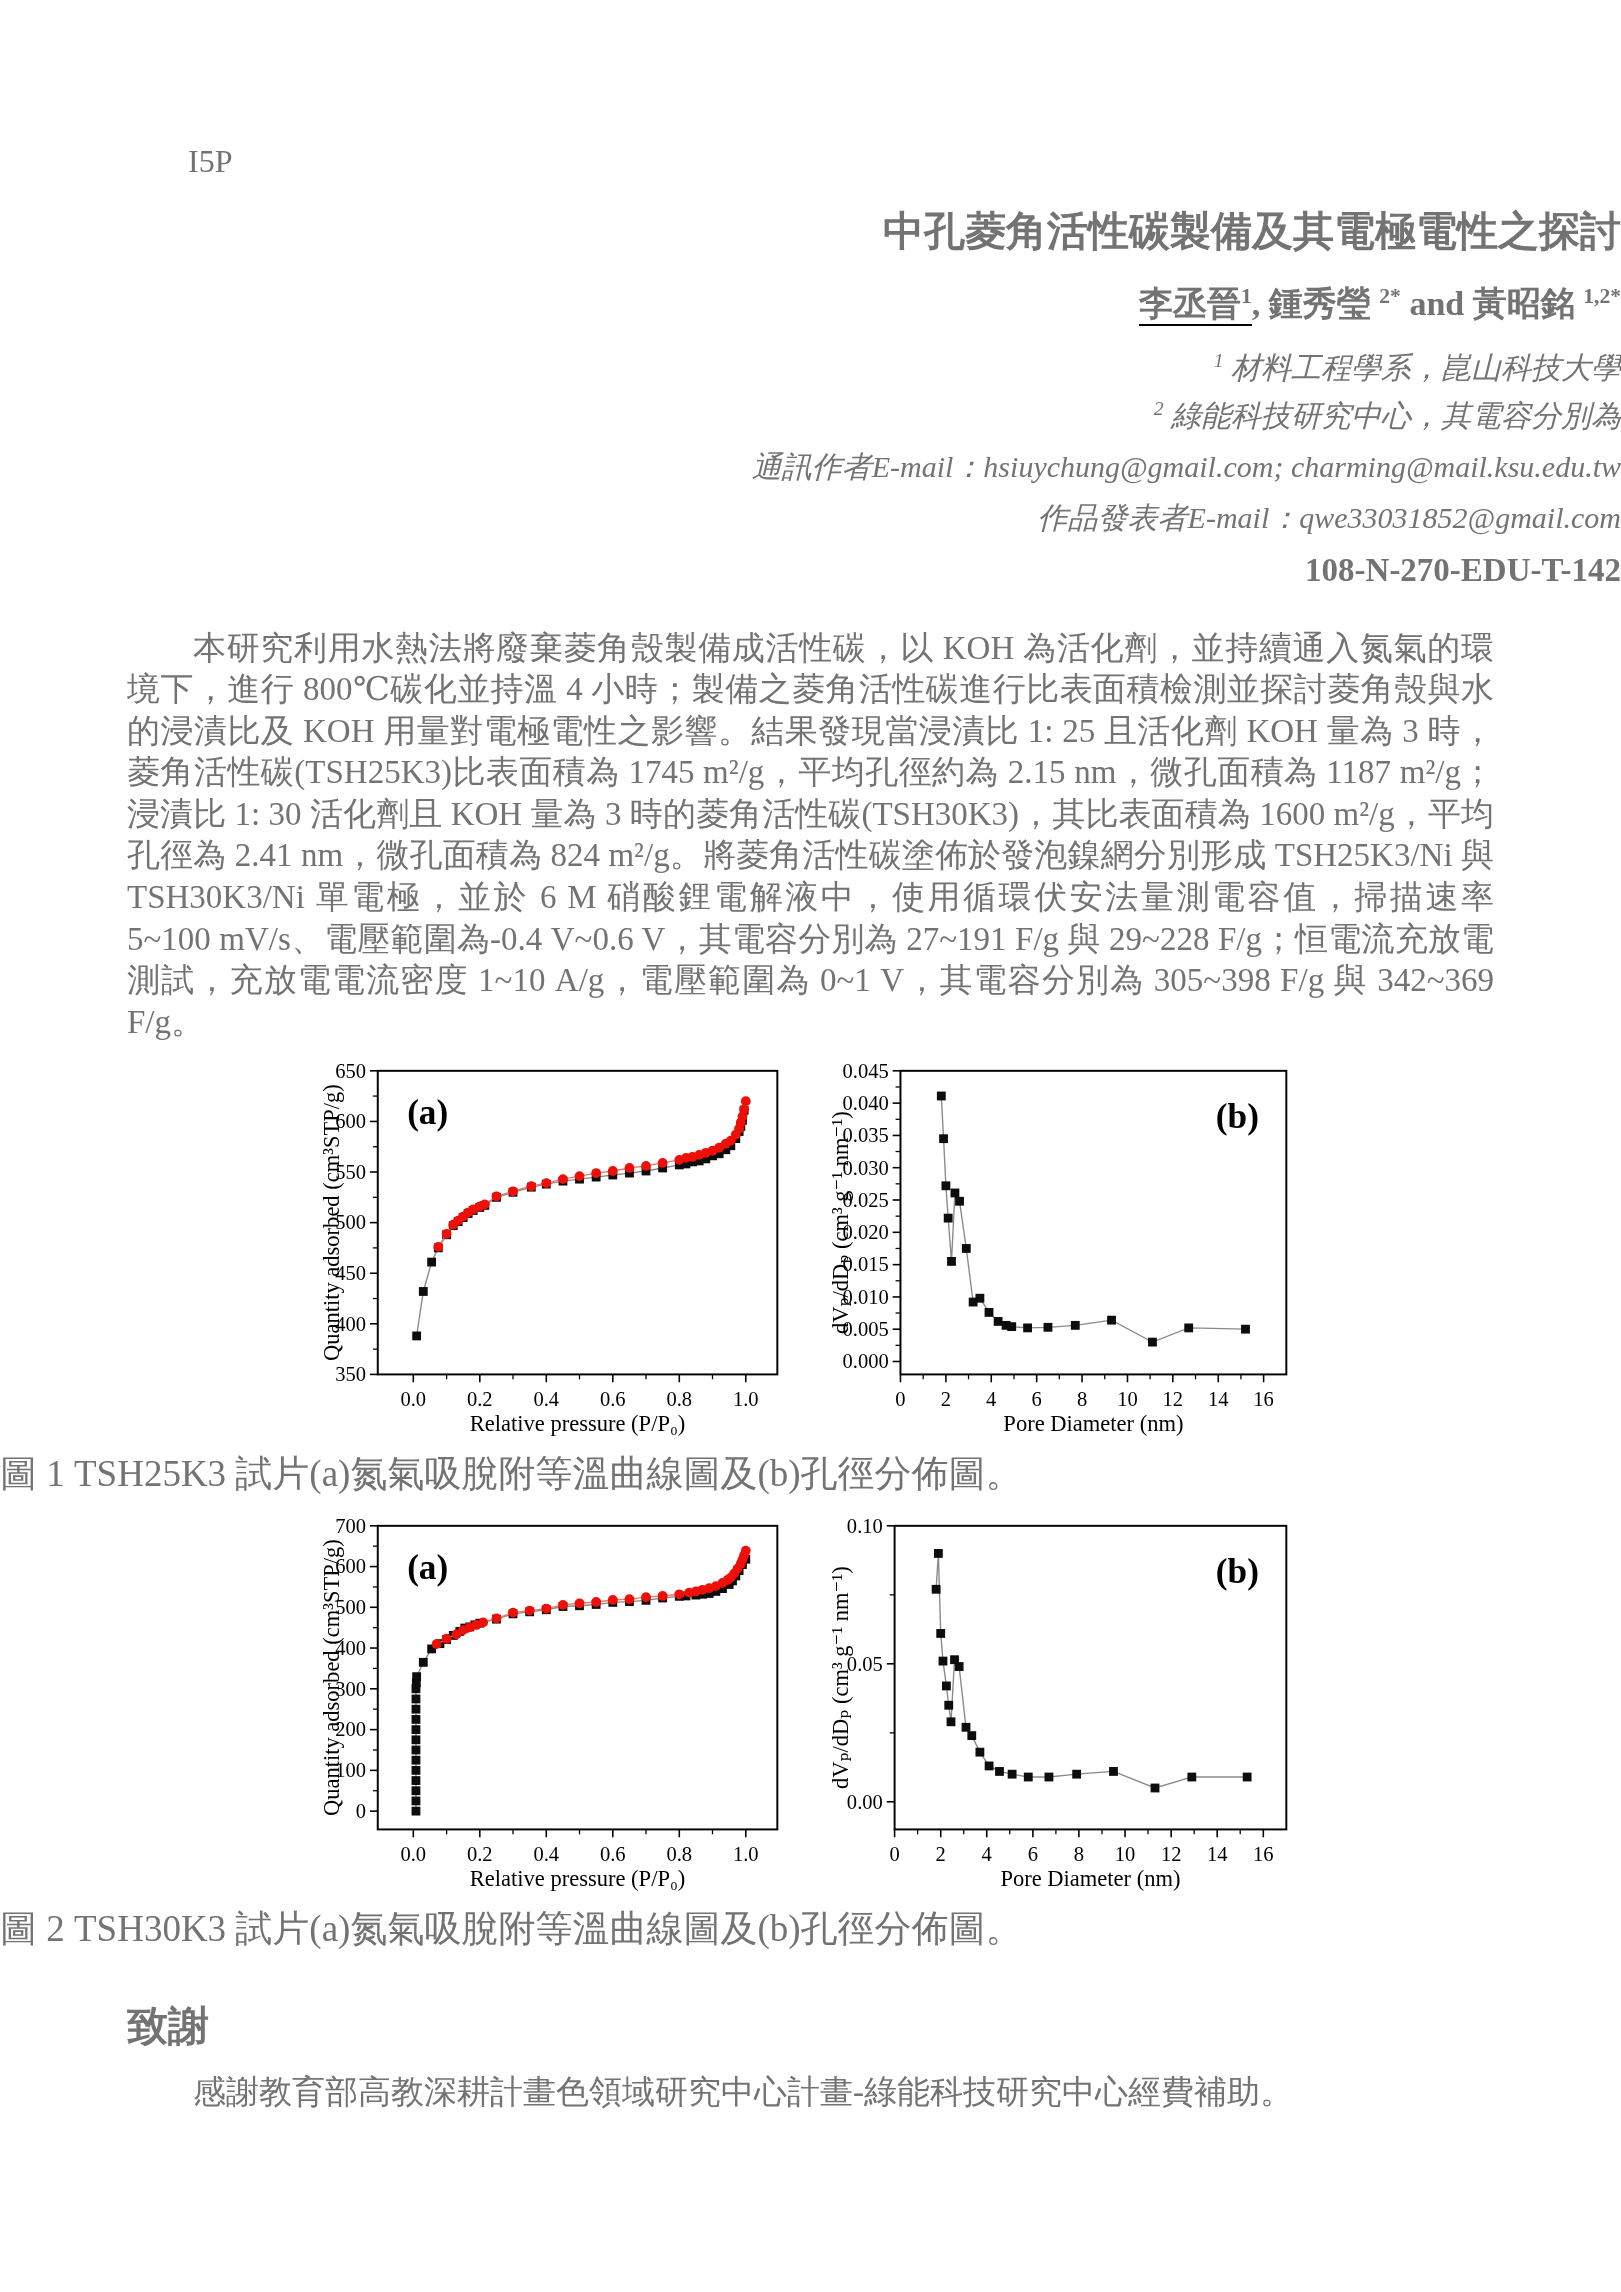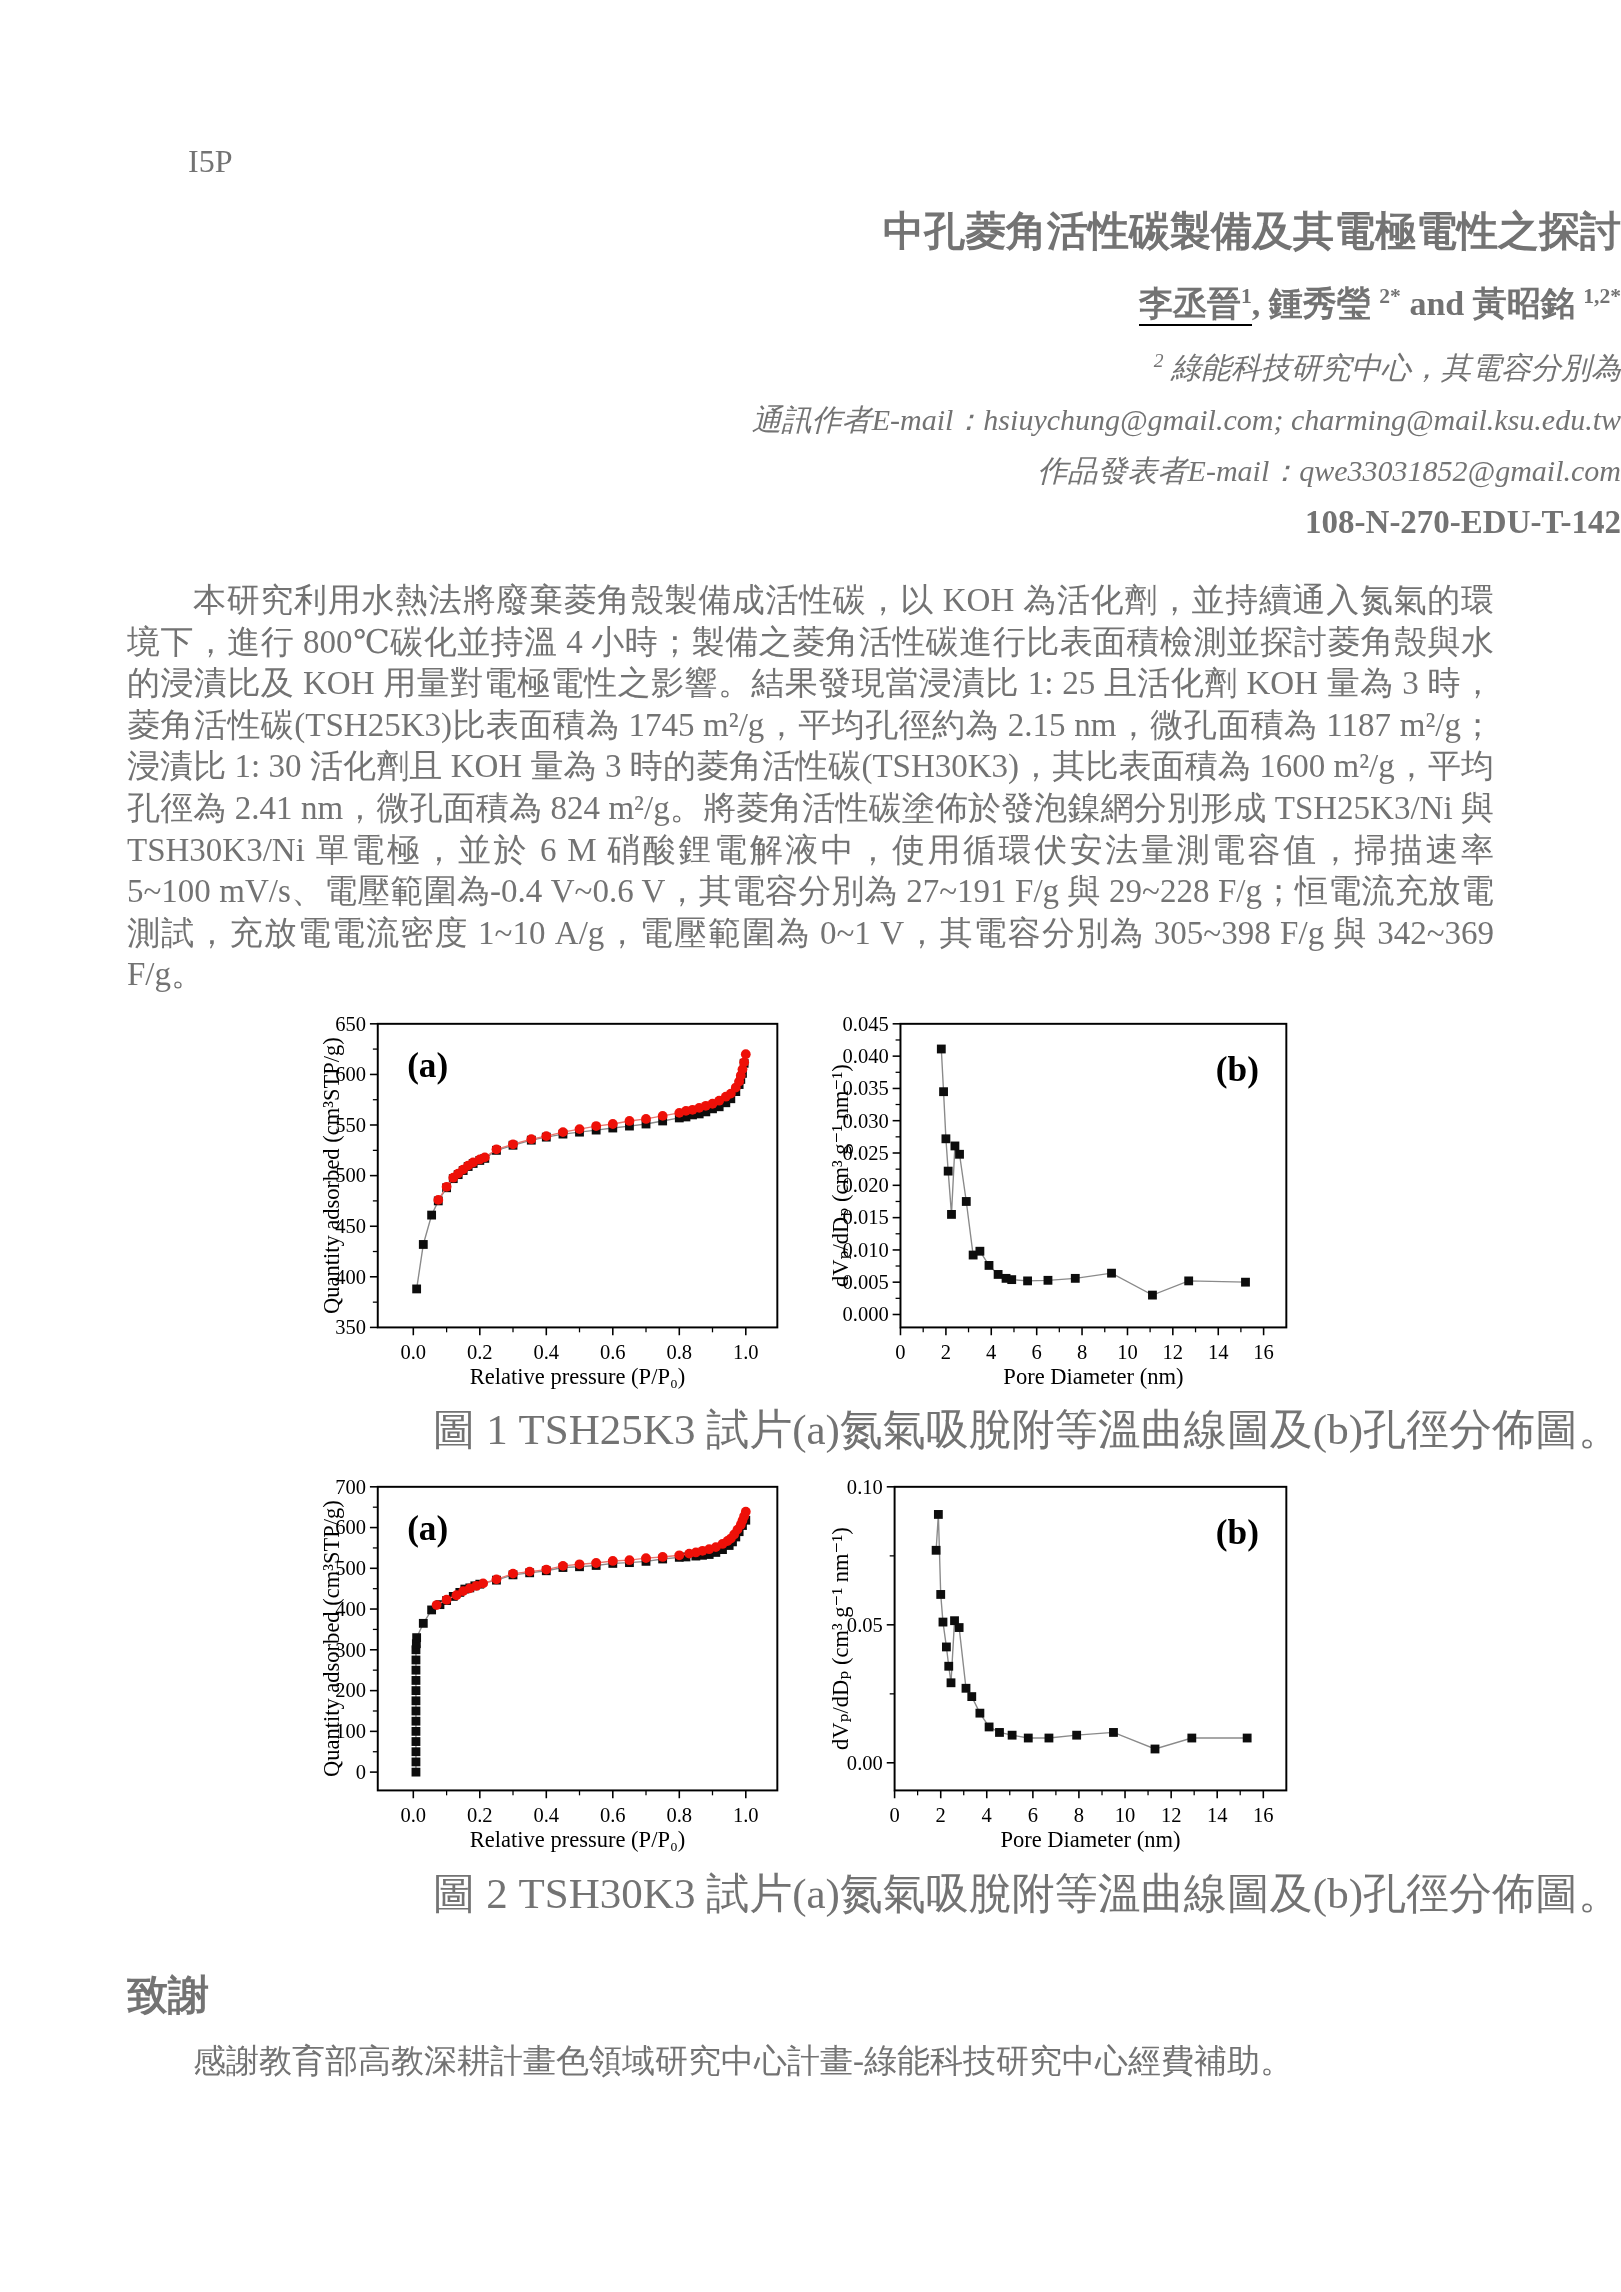--- a/index.html
+++ b/index.html
@@ -17,40 +17,41 @@
   .affil sup{font-size:19.6px;}
   .affil + .affil{margin-top:3.9px;}
   .email{margin-top:7.8px;font-size:30px;font-style:italic;line-height:1.45;padding-left:28px;}
   .paper-id{margin-top:11.8px;font-size:33px;font-weight:bold;}
   .abstract{
     margin:39px 127px 0 127px;font-size:33px;line-height:1.26;
     text-align:justify;text-justify:inter-character;text-indent:2em;
   }
   .fig-row{display:flex;justify-content:center;gap:35px;margin-top:17.6px;}
   svg.chart{width:474px;height:382px;display:block;}
-  .caption{text-align:right;font-size:43px;margin-top:5.9px;padding-left:31px;}
+  .caption{text-align:left;font-size:37px;margin-top:5.9px;}
   .keywords{margin:25.5px 127px 0 127px;font-size:33px;font-weight:bold;}
   .ack-head{margin:45px 127px 0 127px;font-size:41px;font-weight:bold;}
   .ack-text{margin:15.7px 127px 0 127px;font-size:33px;text-indent:2em;}
   .tick{font:21px "Liberation Serif","DejaVu Serif",serif;fill:#000;}
   .axlab{font:23px "Liberation Serif","DejaVu Serif",serif;fill:#000;}
   .corner{font:bold 36px "Liberation Serif","DejaVu Serif",serif;fill:#000;}
 </style>
 </head>
 <body>
 
 <div class="page">
 
   <div class="code">I5P</div>
 
   <div class="header">
     <div class="title">中孔菱角活性碳製備及其電極電性之探討</div>
 
     <div class="authors"><span class="u-author"><span>李丞晉</span><sup>1</sup></span><span>, </span><span><span>鍾秀瑩</span> <sup>2*</sup></span><span> and </span><span><span>黃昭銘</span> <sup>1,2*</sup></span></div>
 
+    <div class="affil"><sup>1</sup><span> 材料工程學系，崑山科技大學</span></div>
     <div class="affil"><sup>2</sup><span> 綠能科技研究中心，其電容分別為</span></div>
 
     <div class="email">通訊作者E-mail：hsiuychung@gmail.com; charming@mail.ksu.edu.tw</div>
     <div class="email">作品發表者E-mail：qwe33031852@gmail.com</div>
 
     <div class="paper-id">108-N-270-EDU-T-142</div>
   </div>
 
   <p class="abstract">本研究利用水熱法將廢棄菱角殼製備成活性碳，以 KOH 為活化劑，並持續通入氮氣的環境下，進行 800℃碳化並持溫 4 小時；製備之菱角活性碳進行比表面積檢測並探討菱角殼與水的浸漬比及 KOH 用量對電極電性之影響。結果發現當浸漬比 1: 25 且活化劑 KOH 量為 3 時，菱角活性碳(TSH25K3)比表面積為 1745 m²/g，平均孔徑約為 2.15 nm，微孔面積為 1187 m²/g；浸漬比 1: 30 活化劑且 KOH 量為 3 時的菱角活性碳(TSH30K3)，其比表面積為 1600 m²/g，平均孔徑為 2.41 nm，微孔面積為 824 m²/g。將菱角活性碳塗佈於發泡鎳網分別形成 TSH25K3/Ni 與 TSH30K3/Ni 單電極，並於 6 M 硝酸鋰電解液中，使用循環伏安法量測電容值，掃描速率 5~100 mV/s、電壓範圍為-0.4 V~0.6 V，其電容分別為 27~191 F/g 與 29~228 F/g；恒電流充放電測試，充放電電流密度 1~10 A/g，電壓範圍為 0~1 V，其電容分別為 305~398 F/g 與 342~369 F/g。</p>
 

